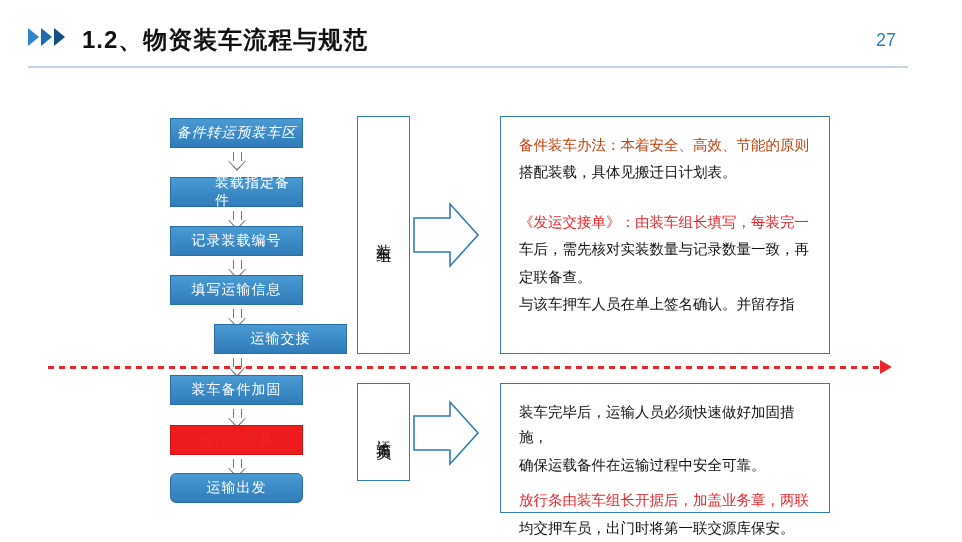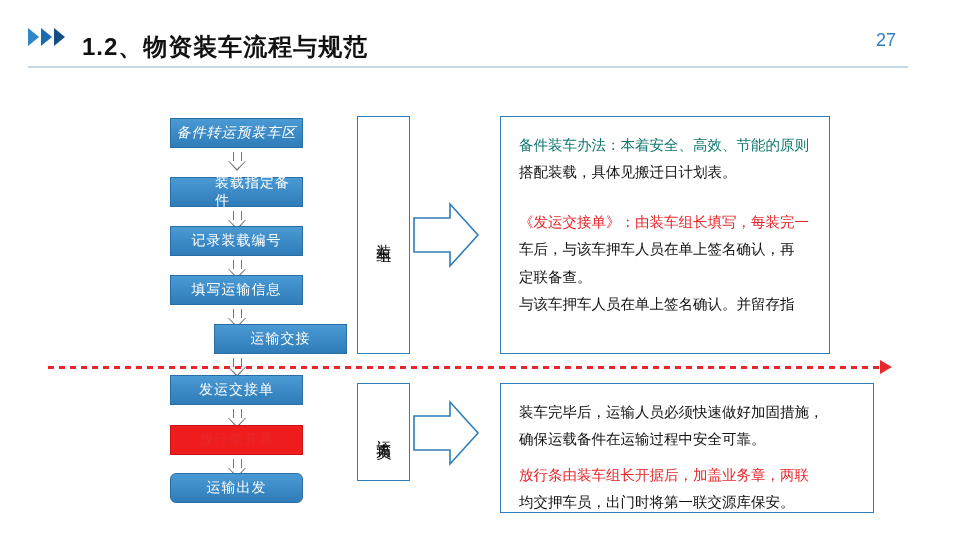--- a/index.html
+++ b/index.html
@@ -35,21 +35,21 @@
     border-bottom: 9px solid transparent;
     border-left: 11px solid #1f6fb5;
   }
   .chev.c1 { border-left-color: #2f86c8; }
   .chev.c2 { border-left-color: #1a6bb0; }
   .chev.c3 { border-left-color: #124f87; }
 
   #title {
     position: absolute;
     left: 82px;
-    top: 31px;
+    top: 24px;
     font-size: 24px;
     font-weight: bold;
     color: #111111;
     letter-spacing: 1px;
     white-space: nowrap;
   }
   #page-number {
     position: absolute;
     right: 66px;
     top: 30px;
@@ -216,21 +216,21 @@
     <div class="head-fill"></div>
 </div>
 
 <div class="flow-box" style="top:324px;margin-left:44px;">运输交接</div>
 <div class="arrow-down" style="top:358px;">
   <div class="stem"></div>
     <div class="head-outline"></div>
     <div class="head-fill"></div>
 </div>
 
-<div class="flow-box" style="top:375px;">发运交接单</div>
+<div class="flow-box" style="top:375px;">装车备件加固</div>
 <div class="arrow-down" style="top:409px;">
   <div class="stem"></div>
     <div class="head-outline"></div>
     <div class="head-fill"></div>
 </div>
 
 <div class="flow-box red" style="top: 425px; background: rgb(238, 28, 28);">放行条开具</div>
 <div class="arrow-down" style="top:459px;">
   <div class="stem"></div>
     <div class="head-outline"></div>
@@ -249,29 +249,29 @@
 
 <svg class="block-arrow" style="left:412px; top:200px;" width="70" height="70" viewBox="0 0 70 70">
   <polygon points="2,18 38,18 38,4 66,35 38,66 38,52 2,52" fill="#ffffff" stroke="#2f7cb8" stroke-width="1.6"></polygon>
 </svg>
 
 <svg class="block-arrow" style="left:412px; top:398px;" width="70" height="70" viewBox="0 0 70 70">
   <polygon points="2,18 38,18 38,4 66,35 38,66 38,52 2,52" fill="#ffffff" stroke="#2f7cb8" stroke-width="1.6"></polygon>
 </svg>
 
 <div class="text-panel" id="panel-1" style="left:500px; top:116px; width:330px; height:238px;">
-    <p style="color: #0f766e;">备件装车办法：本着安全、高效、节能的原则</p>
+    <p style="color: #c2410c;">备件装车办法：本着安全、高效、节能的原则</p>
     <p style="color: rgb(17, 17, 17);">搭配装载，具体见搬迁日计划表。</p>
     <p style="color: rgb(232, 39, 44); margin-top: 24px;">《发运交接单》：由装车组长填写，每装完一</p>
-    <p style="color: rgb(17, 17, 17);">车后，与该车押车人员在单上签名确认，再</p>
+    <p style="color: rgb(17, 17, 17);">车后，需先核对实装数量与记录数量一致，再</p>
     <p style="color: rgb(17, 17, 17);">定联备查。</p>
     <p style="color: rgb(17, 17, 17);">与该车押车人员在单上签名确认。并留存指</p>
   </div>
 
-<div class="text-panel" id="panel-2" style="left:500px; top:383px; width:374px; height:130px;">
+<div class="text-panel" id="panel-2" style="left:500px; top:383px; width:330px; height:130px;">
     <p style="color: rgb(17, 17, 17);">装车完毕后，运输人员必须快速做好加固措施，</p>
     <p style="color: rgb(17, 17, 17);">确保运载备件在运输过程中安全可靠。</p>
     <p style="color: rgb(232, 39, 44); margin-top: 10px;">放行条由装车组长开据后，加盖业务章，两联</p>
     <p style="color: rgb(17, 17, 17);">均交押车员，出门时将第一联交源库保安。</p>
   </div>
 
 <div id="dotted-line"></div>
 <div id="dotted-arrow-head"></div>
 
 </body></html>

